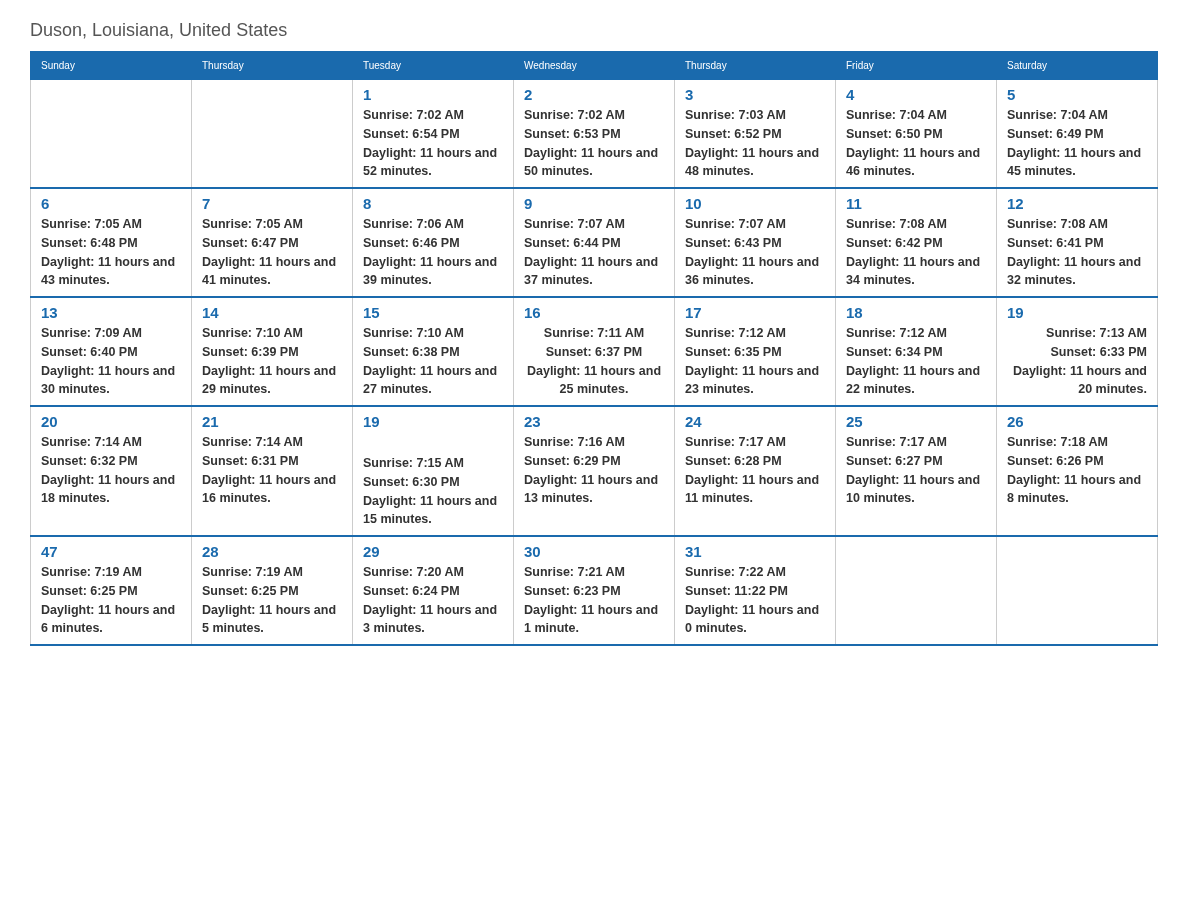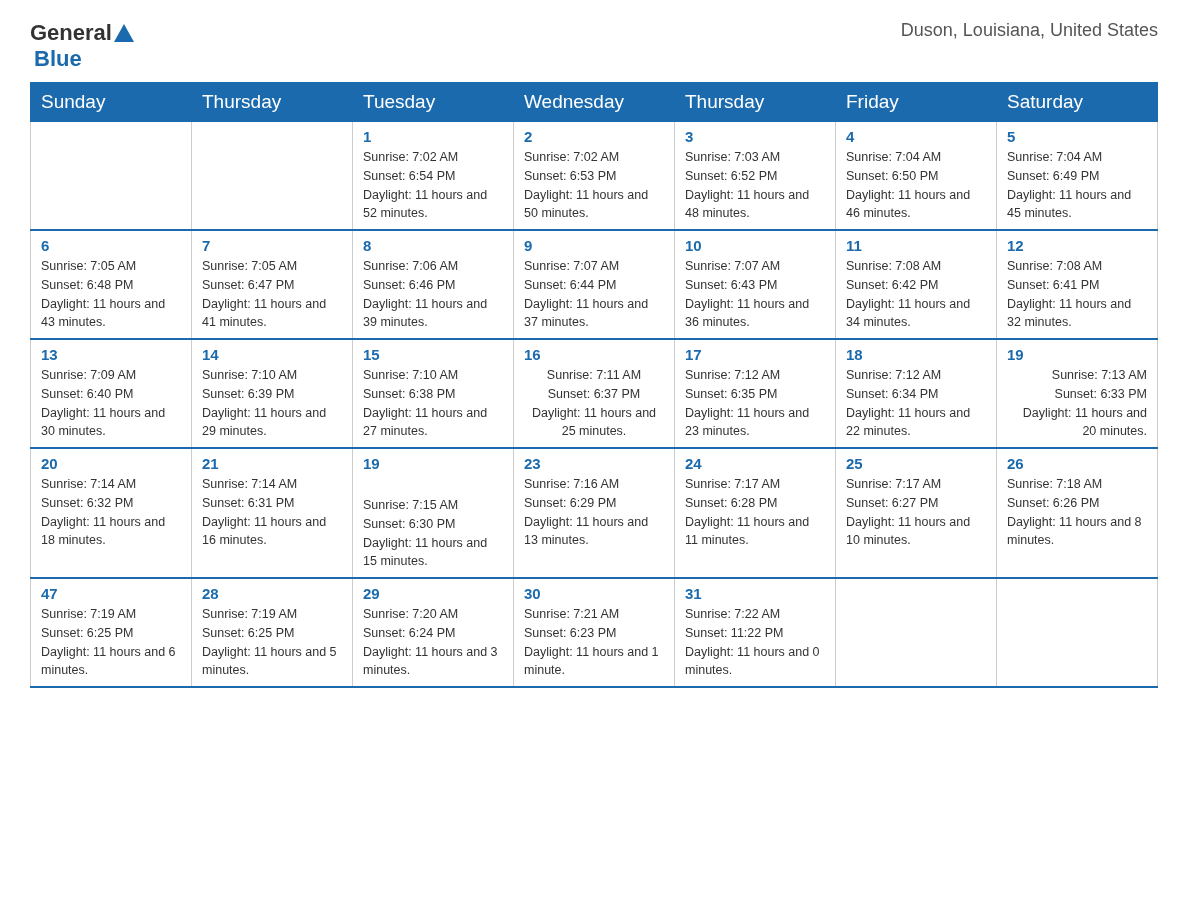--- a/index.html
+++ b/index.html
@@ -46,21 +46,21 @@
     table {
       width: 100%;
       border-collapse: collapse;
       margin-top: 8px;
     }
     thead tr th {
       background-color: #1a6aad;
       color: white;
       padding: 8px 10px;
       text-align: left;
-      font-size: 19px;
+      font-size: 10px;
       font-weight: normal;
       border: 1px solid #1a6aad;
     }
     tbody tr td {
       vertical-align: top;
       padding: 6px 10px;
       border: 1px solid #ccc;
       font-size: 13px;
       color: #333;
       width: 14.28%;
@@ -72,42 +72,30 @@
       font-size: 15px;
       font-weight: bold;
       color: #1a6aad;
       display: block;
       margin-bottom: 3px;
     }
     .day-info {
       font-size: 12.5px;
       color: #333;
       line-height: 1.5;
+      font-weight: bold;
     }
     .empty-cell {
       background: #fff;
     }
   </style>
 </head>
 <body>
 
 <div class="header">
-  <div class="logo">
-    <div style="display:flex; flex-direction:column; align-items:flex-start;">
-      <div style="display:flex; align-items:center;">
-        <span class="logo-text-general">General</span>
-        <div style="display:flex; flex-direction:column; align-items:center; margin-left:2px;">
-          <svg width="20" height="18" viewBox="0 0 20 18">
-            <polygon points="10,0 20,18 0,18" fill="#1a6aad"></polygon>
-          </svg>
-        </div>
-      </div>
-      <span class="logo-text-blue" style="margin-left: 4px;">Blue</span>
-    </div>
-  </div>
   <div class="title-section">
     <div class="location">Duson, Louisiana, United States</div>
   </div>
 </div>
 
 <table>
   <thead>
     <tr>
     <th>Sunday</th>
         <th>Thursday</th>

